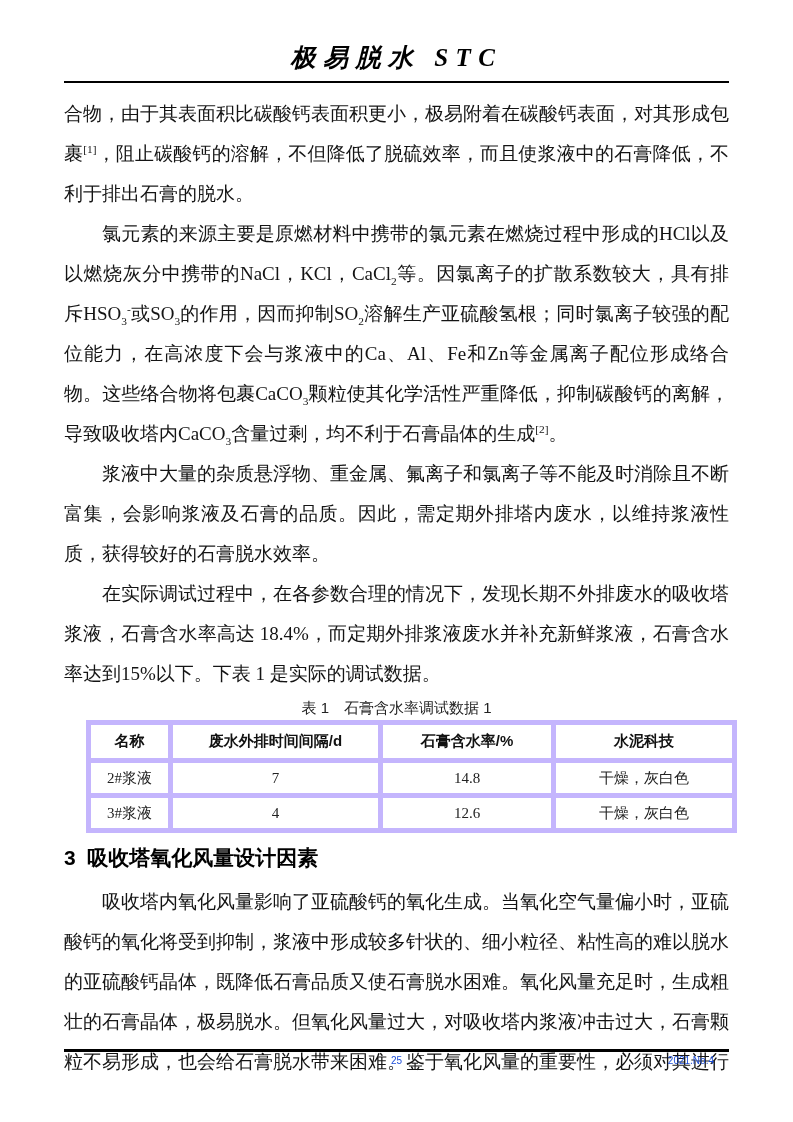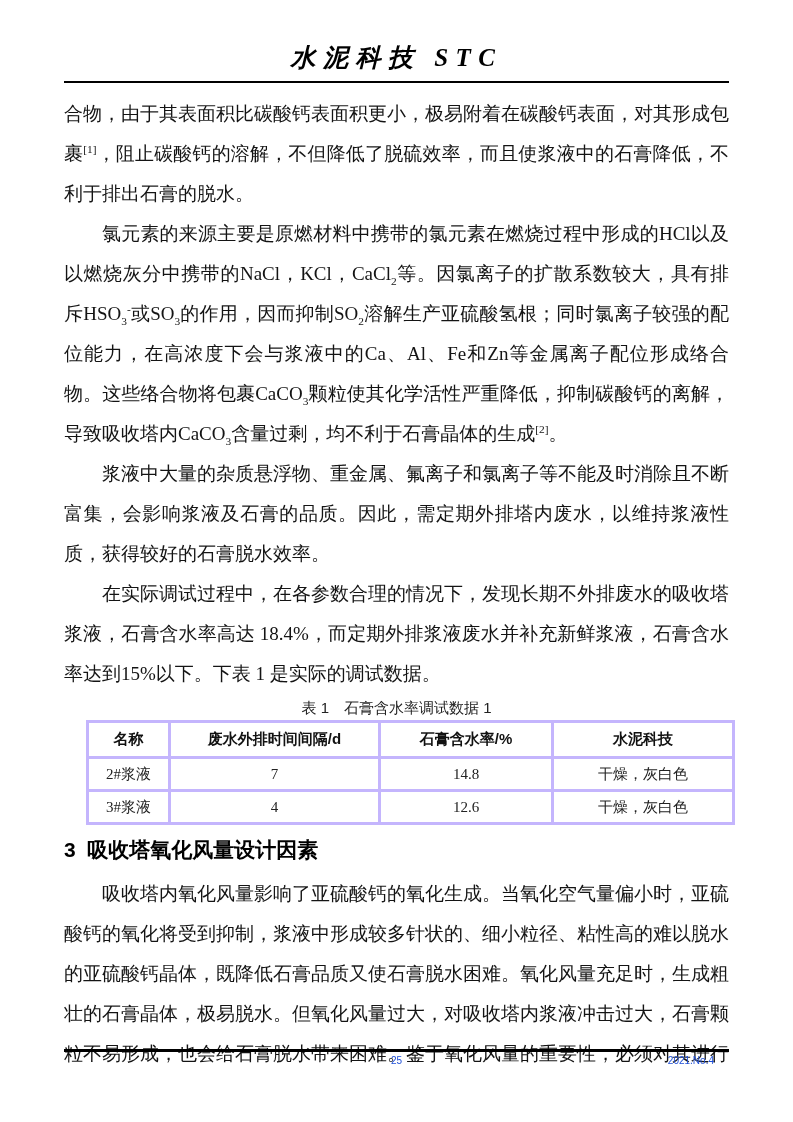--- a/index.html
+++ b/index.html
@@ -57,21 +57,21 @@
     width: 646px;
     margin-left: 22px;
     margin-top: 1px;
     border: 2px solid #000;
   }
   .data-table col.c1 { width: 82px; }
   .data-table col.c2 { width: 210px; }
   .data-table col.c3 { width: 173px; }
   .data-table col.c4 { width: 181px; }
   .data-table th, .data-table td {
-    border: 3px solid #c4b5fd;
+    border: 5px solid #c4b5fd;
     text-align: center;
     vertical-align: middle;
     padding: 0;
   }
   .data-table th {
     height: 33px;
     font-family: "Liberation Sans", "DejaVu Sans", sans-serif;
     font-size: 15px;
     font-weight: 700;
     border-bottom-width: 2px;
@@ -108,21 +108,21 @@
   .footer-rule { border-top: 3px solid #000; }
   .page-num { display: block; text-align: center; margin-top: 3px; }
   .issue { position: absolute; right: 15px; top: 6px; }
 </style>
 </head>
 <body>
 
 <div class="page">
   <div class="content">
 
-    <div class="journal-title">水泥科技 STC</div>
+    <div class="journal-title">极易脱水 STC</div>
 
     <div class="header-rule"></div>
 
     <div class="body-text">
       <p class="para"><span>合物，由于其表面积比碳酸钙表面积更小，极易附着在碳酸钙表面，对其形成包裹</span><span class="sup">[1]</span><span>，阻止碳酸钙的溶解，不但降低了脱硫效率，而且使浆液中的石膏降低，不利于排出石膏的脱水。</span></p>
       <p class="para indent"><span>氯元素的来源主要是原燃材料中携带的氯元素在燃烧过程中形成的HCl以及以燃烧灰分中携带的NaCl，KCl，CaCl</span><span class="sub">2</span><span>等。因氯离子的扩散系数较大，具有排斥HSO</span><span class="sub">3</span><span class="sup">-</span><span>或SO</span><span class="sub">3</span><span>的作用，因而抑制SO</span><span class="sub">2</span><span>溶解生产亚硫酸氢根；同时氯离子较强的配位能力，在高浓度下会与浆液中的Ca、Al、Fe和Zn等金属离子配位形成络合物。这些络合物将包裹CaCO</span><span class="sub">3</span><span>颗粒使其化学活性严重降低，抑制碳酸钙的离解，导致吸收塔内CaCO</span><span class="sub">3</span><span>含量过剩，均不利于石膏晶体的生成</span><span class="sup">[2]</span><span>。</span></p>
       <p class="para indent"><span>浆液中大量的杂质悬浮物、重金属、氟离子和氯离子等不能及时消除且不断富集，会影响浆液及石膏的品质。因此，需定期外排塔内废水，以维持浆液性质，获得较好的石膏脱水效率。</span></p>
       <p class="para indent"><span>在实际调试过程中，在各参数合理的情况下，发现长期不外排废水的吸收塔浆液，石膏含水率高达 18.4%，而定期外排浆液废水并补充新鲜浆液，石膏含水率达到15%以下。下表 1 是实际的调试数据。</span></p>
     </div>
 

